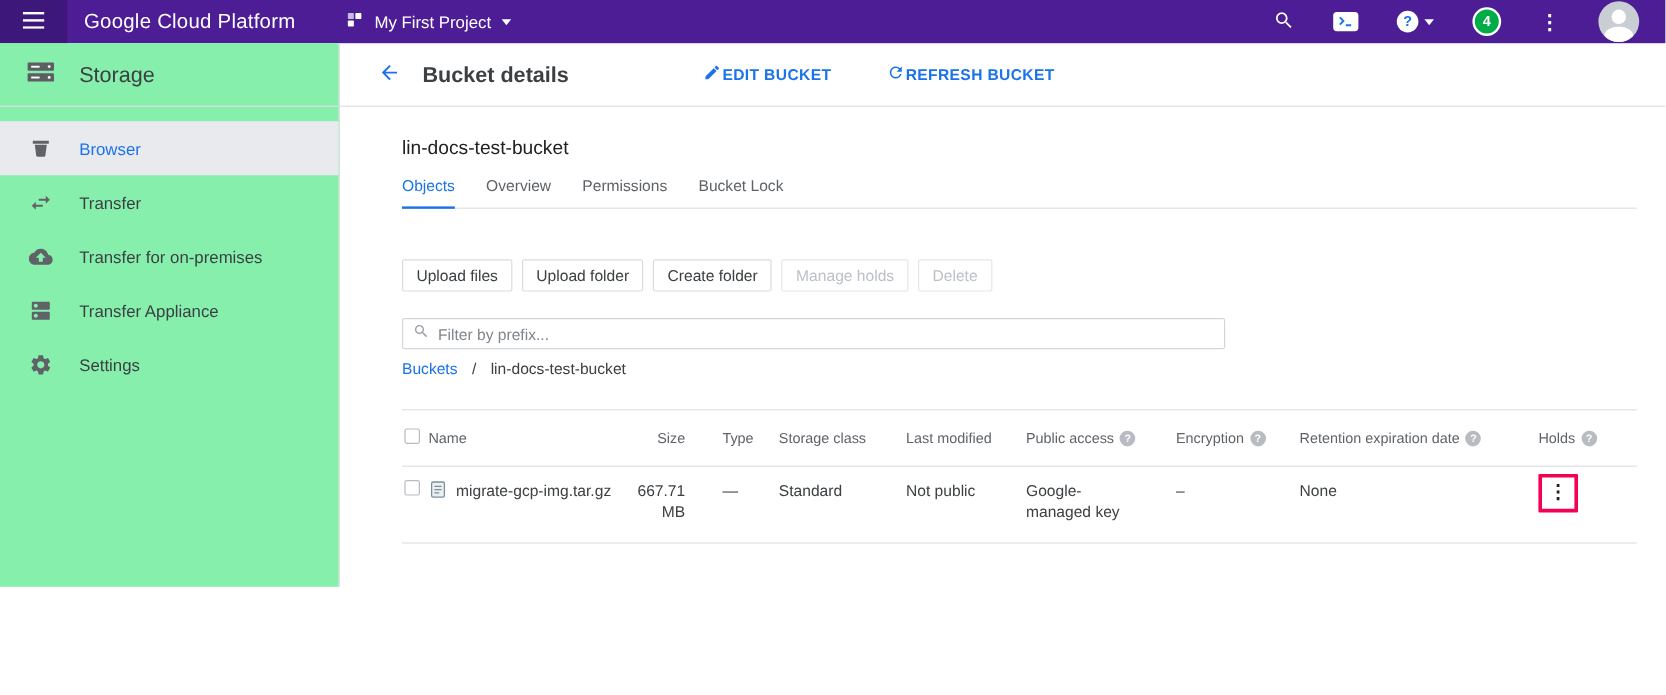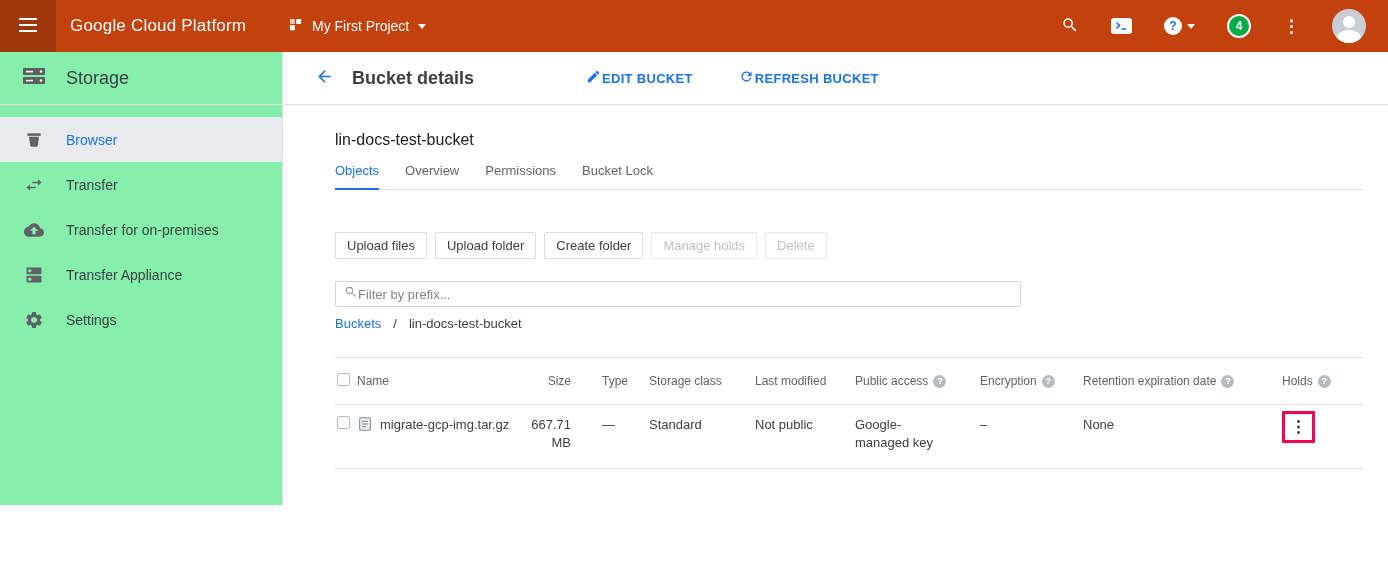--- a/index.html
+++ b/index.html
@@ -1,20 +1,20 @@
 <!DOCTYPE html>
 <html><head>
 <meta charset="utf-8">
 <style>
   * { margin:0; padding:0; box-sizing:border-box; }
   html,body { width:1388px; height:579px; background:#fff; overflow:hidden;
     font-family:"Liberation Sans","DejaVu Sans",sans-serif; }
 
   
-  .topbar { height:52px; background:#c2410c; display:flex; align-items:center; color:#fff; }
+  .topbar { height:36px; background:#4c1d95; display:flex; align-items:center; color:#fff; }
   .menu-block { width:56px; height:52px; background:rgba(0,0,0,0.18); display:flex;
     align-items:center; justify-content:center; cursor:pointer; border:none; }
   .brand { font-size:17px; font-weight:500; letter-spacing:.2px; padding-left:14px;
     width:228px; cursor:pointer; white-space:nowrap; }
   .project { display:flex; align-items:center; gap:9px; font-size:14px; font-weight:500;
     cursor:pointer; margin-left:4px; }
   .caret-down { width:0; height:0; border-left:4px solid transparent;
     border-right:4px solid transparent; border-top:5px solid #fff; }
   .topbar-right { margin-left:auto; display:flex; align-items:center; gap:32px; padding-right:22px; }
   .tb-btn { background:none; border:none; color:#fff; cursor:pointer; display:flex;
@@ -64,21 +64,21 @@
   .tab { font-size:13px; color:#5f6368; padding-bottom:11px; cursor:pointer; }
   .tab.active { color:#1a73e8; font-weight:500; border-bottom:2px solid #1a73e8;
     margin-bottom:-1px; padding-bottom:10px; }
 
   .toolbar { margin-top:42px; display:flex; gap:8px; }
   .btn { height:27px; padding:0 11px; background:#fff; border:1px solid #dadce0;
     border-radius:2px; font-size:13px; color:#3c4043; cursor:pointer; font-family:inherit; }
   .btn.disabled { color:#bdc1c6; border-color:#e4e6e9; pointer-events:none; }
 
   .filter-box { margin-top:22px; width:686px; height:26px; border:1px solid #d2d5d9;
-    border-radius:2px; display:flex; align-items:center; gap:0; padding:0 8px; }
+    border-radius:2px; display:flex; align-items:center; gap:7px; padding:0 8px; }
   .filter-box input { border:none; outline:none; flex:1; font-size:13px; color:#3c4043;
     font-family:inherit; background:transparent; }
   .filter-box input::placeholder { color:#80868b; }
 
   .breadcrumb { margin-top:9px; font-size:13px; display:flex; gap:12px; }
   .crumb-link { color:#1a73e8; cursor:pointer; text-decoration:none; }
   .crumb-sep, .crumb-current { color:#3c4043; }
 
   
   .obj-table { margin-top:26px; }

